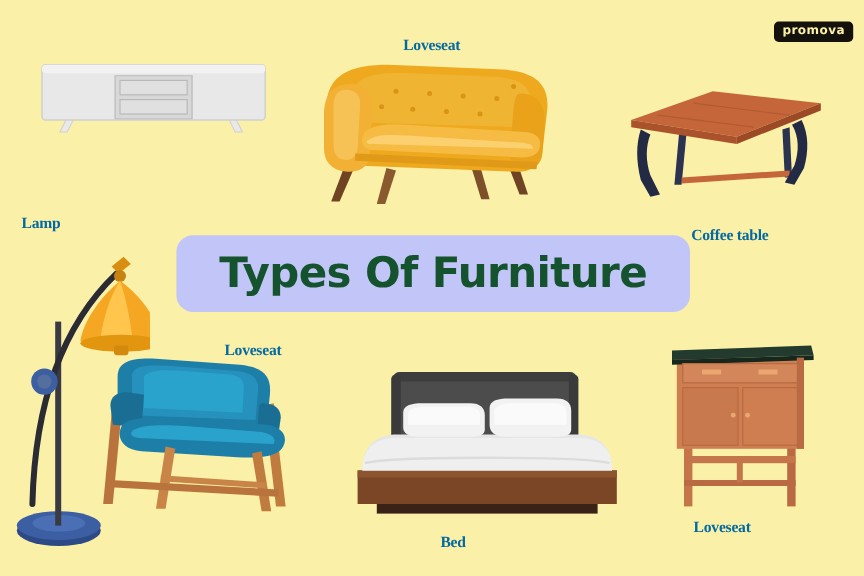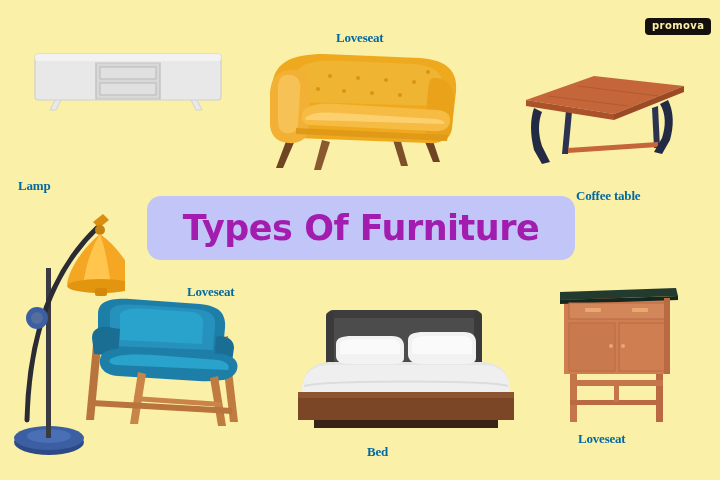--- a/index.html
+++ b/index.html
@@ -47,21 +47,21 @@
     background: #c2c5f7;
     border-radius: 14px;
     display: flex;
     align-items: center;
     justify-content: center;
   }
   #title-text {
     font-family: "DejaVu Sans", sans-serif;
     font-size: 35px;
     font-weight: bold;
-    color: #a21caf;
+    color: #14532d;
     letter-spacing: -0.5px;
     white-space: nowrap;
   }
 
   
   .label {
     position: absolute;
     font-family: Liberation Serif, serif;
     font-size: 13px;
     font-weight: bold;

